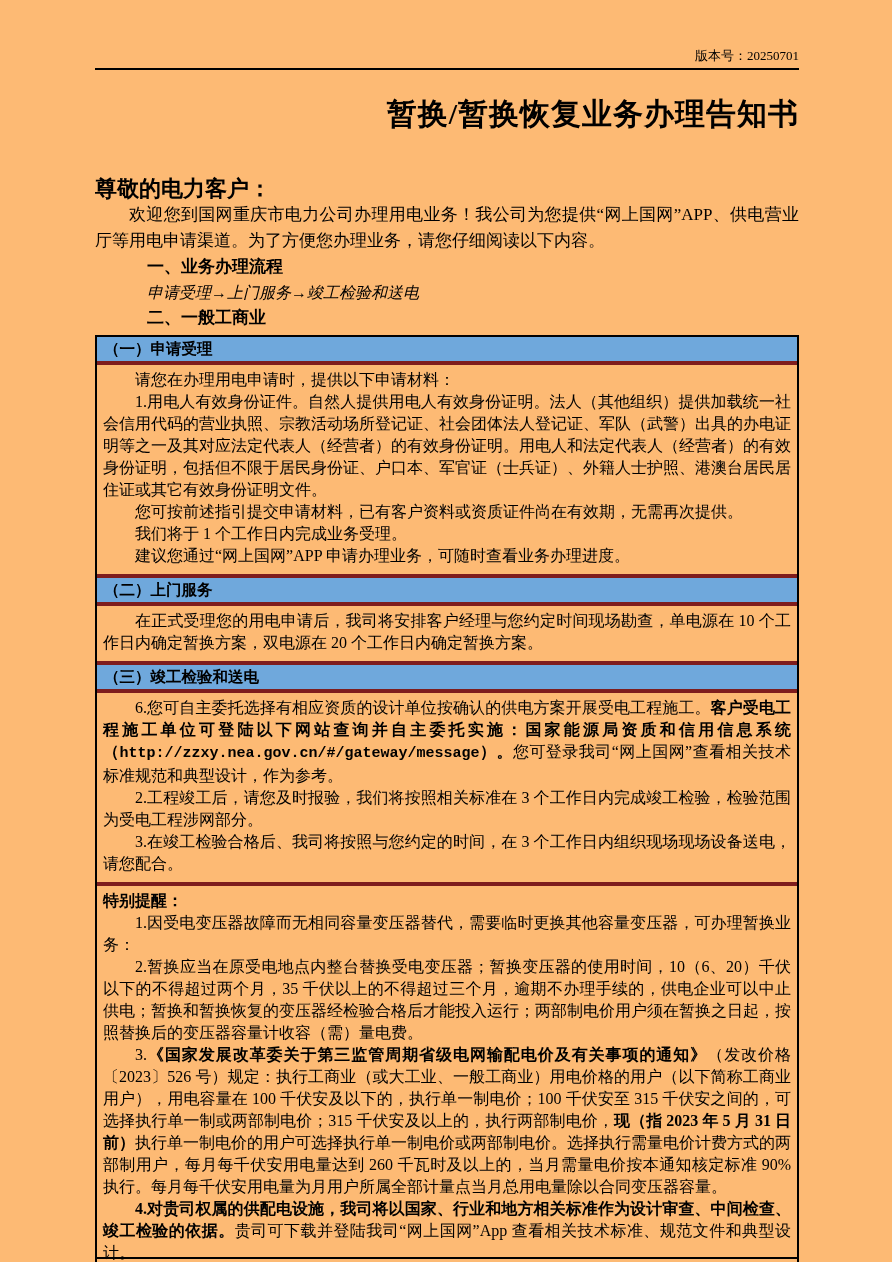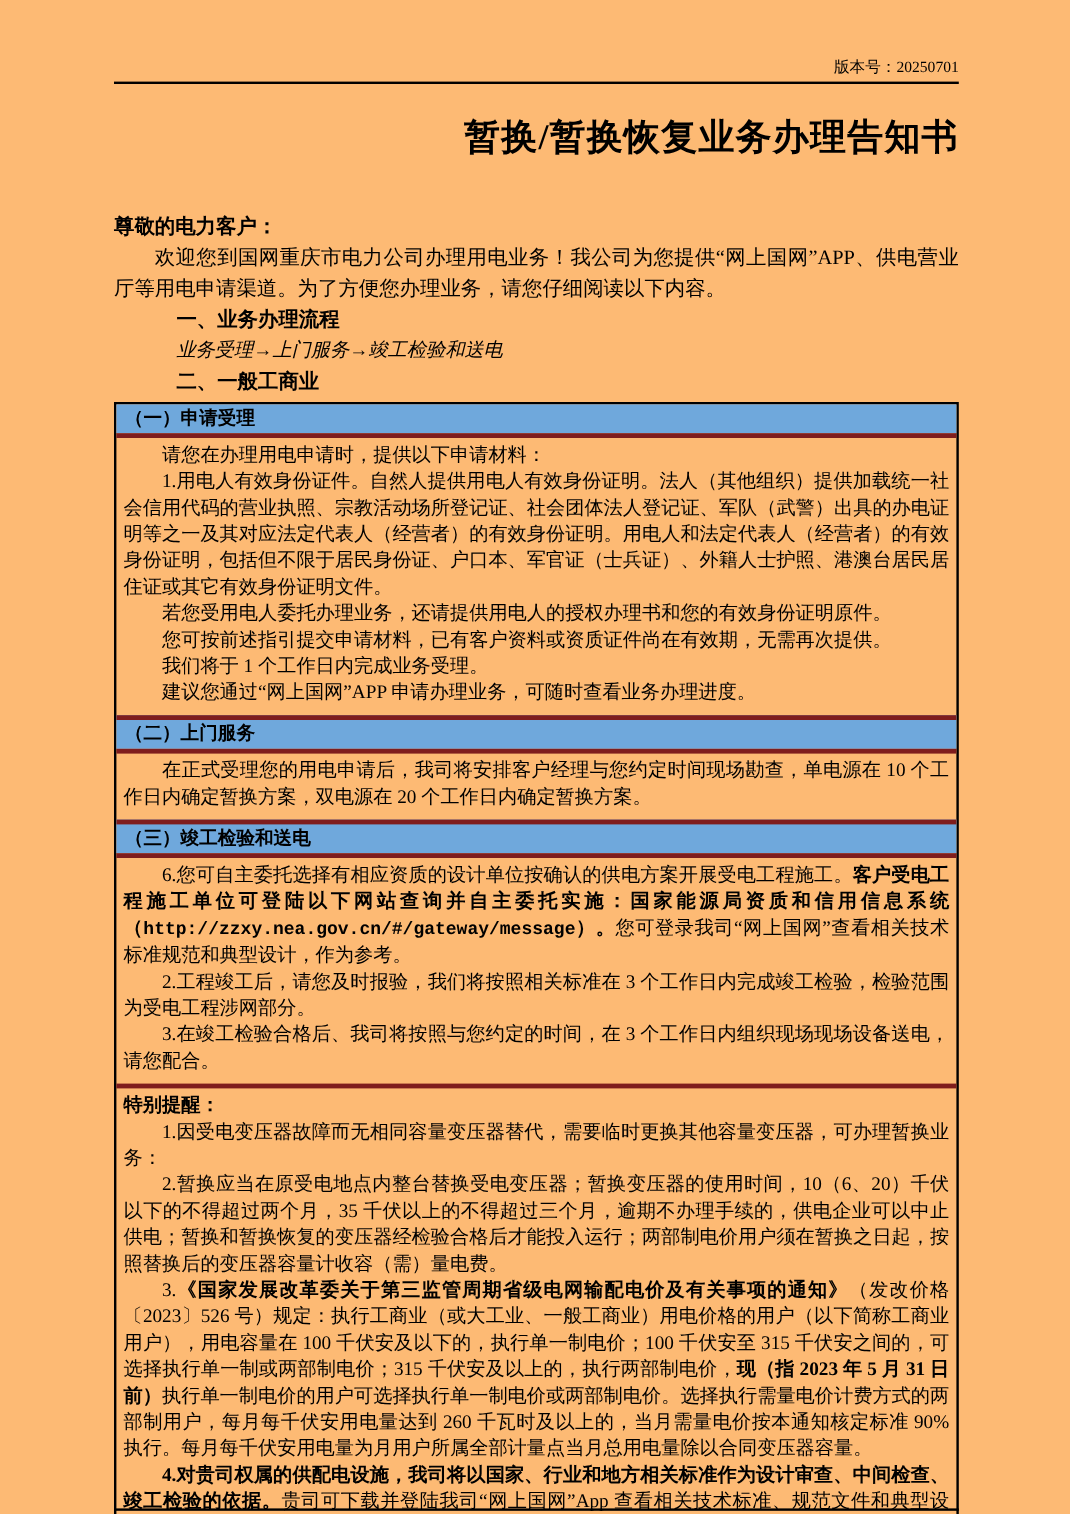--- a/index.html
+++ b/index.html
@@ -33,21 +33,21 @@
     line-height: 16px;
   }
   .title {
     text-align: right;
     font-size: 30px;
     font-weight: 700;
     letter-spacing: 1px;
     margin: 24px 0 40px 0;
   }
   .salutation {
-    font-size: 17px;
+    font-size: 22px;
     font-weight: 700;
     line-height: 27px;
   }
   .intro-para {
     font-size: 17px;
     line-height: 26px;
     text-indent: 2em;
     text-align: justify;
   }
   .heading {
@@ -93,29 +93,28 @@
 <div class="page">
   <div class="doc-header">
     <div class="version">版本号：20250701</div>
   </div>
 
   <h1 class="title">暂换/暂换恢复业务办理告知书</h1>
 
   <p class="salutation">尊敬的电力客户：</p>
   <p class="intro-para">欢迎您到国网重庆市电力公司办理用电业务！我公司为您提供“网上国网”APP、供电营业厅等用电申请渠道。为了方便您办理业务，请您仔细阅读以下内容。</p>
   <p class="heading">一、业务办理流程</p>
-  <p class="flow">业务受理→上门服务→竣工检验和送电</p>
+  <p class="flow">申请受理→上门服务→竣工检验和送电</p>
   <p class="heading">二、一般工商业</p>
 
   <div class="notice-table">
       <div class="sec-header" style="background: rgb(111, 168, 220);">（一）申请受理</div>
       <div class="sec-body">
         <p class="tpara"><span>请您在办理用电申请时，提供以下申请材料：</span></p>
         <p class="tpara"><span>1.用电人有效身份证件。自然人提供用电人有效身份证明。法人（其他组织）提供加载统一社会信用代码的营业执照、宗教活动场所登记证、社会团体法人登记证、军队（武警）出具的办电证明等之一及其对应法定代表人（经营者）的有效身份证明。用电人和法定代表人（经营者）的有效身份证明，包括但不限于居民身份证、户口本、军官证（士兵证）、外籍人士护照、港澳台居民居住证或其它有效身份证明文件。</span></p>
-        <p class="tpara"><span>若您受用电人委托办理业务，还请提供用电人的授权办理书和您的有效身份证明原件。</span></p>
         <p class="tpara"><span>您可按前述指引提交申请材料，已有客户资料或资质证件尚在有效期，无需再次提供。</span></p>
         <p class="tpara"><span>我们将于 1 个工作日内完成业务受理。</span></p>
         <p class="tpara"><span>建议您通过“网上国网”APP 申请办理业务，可随时查看业务办理进度。</span></p>
       </div>
       <div class="sec-header" style="background: rgb(111, 168, 220);">（二）上门服务</div>
       <div class="sec-body">
         <p class="tpara"><span>在正式受理您的用电申请后，我司将安排客户经理与您约定时间现场勘查，单电源在 10 个工作日内确定暂换方案，双电源在 20 个工作日内确定暂换方案。</span></p>
       </div>
       <div class="sec-header" style="background: rgb(111, 168, 220);">（三）竣工检验和送电</div>
       <div class="sec-body">

